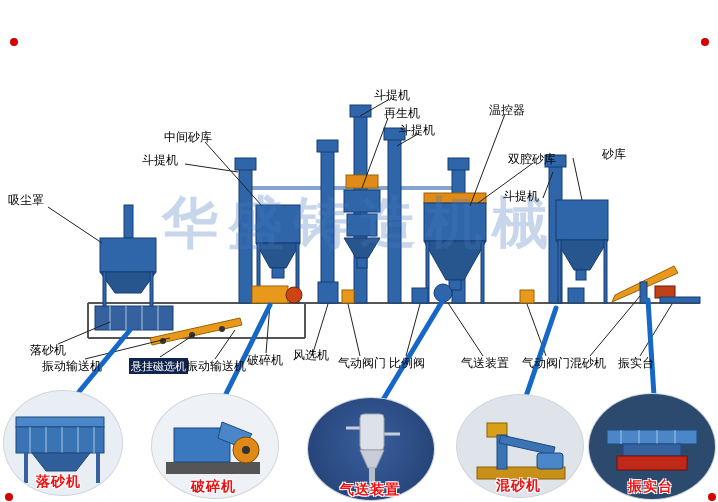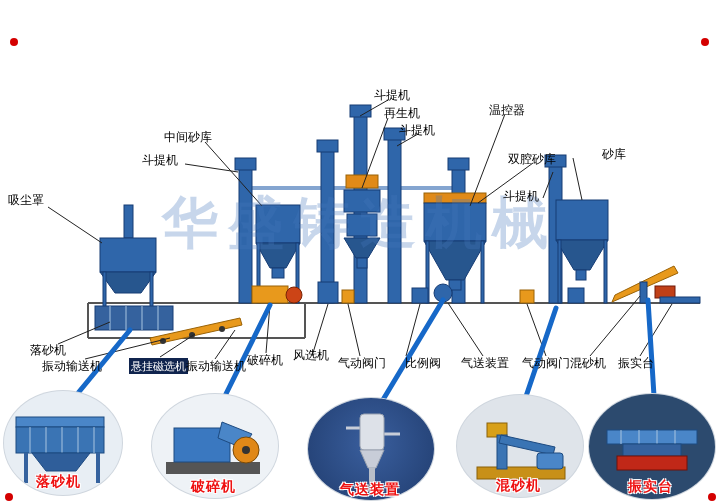--- a/index.html
+++ b/index.html
@@ -183,21 +183,21 @@
   <div class="lbl" style="left:142px;top:153px;">斗提机</div>
   <div class="lbl" style="left:503px;top:189px;">斗提机</div>
   <div class="lbl" style="left:8px;top:193px;">吸尘罩</div>
   <div class="lbl" style="left:30px;top:343px;">落砂机</div>
   <div class="lbl" style="left:42px;top:359px;">振动输送机</div>
   <div class="lbl inv" style="left:129px;top:358px;">悬挂磁选机</div>
   <div class="lbl" style="left:186px;top:359px;">振动输送机</div>
   <div class="lbl" style="left:247px;top:353px;">破碎机</div>
   <div class="lbl" style="left:293px;top:348px;">风选机</div>
   <div class="lbl" style="left:338px;top:356px;">气动阀门</div>
-  <div class="lbl" style="left:405px;top:356px;">比例阀</div>
+  <div class="lbl" style="left:389px;top:356px;">比例阀</div>
   <div class="lbl" style="left:461px;top:356px;">气送装置</div>
   <div class="lbl" style="left:522px;top:356px;">气动阀门</div>
   <div class="lbl" style="left:570px;top:356px;">混砂机</div>
   <div class="lbl" style="left:618px;top:356px;">振实台</div>
 
   <div class="oval" style="left:4px;top:391px;width:118px;height:104px;background:#e8eef4;">
     <svg width="118" height="104">
       <rect x="12" y="26" width="88" height="10" fill="#4a86c8" stroke="#1d4a80"></rect>
       <rect x="12" y="36" width="88" height="26" fill="#3a74b4" stroke="#1d4a80"></rect>
       <line x1="26" y1="36" x2="26" y2="62" stroke="#a8c4e0"></line>

